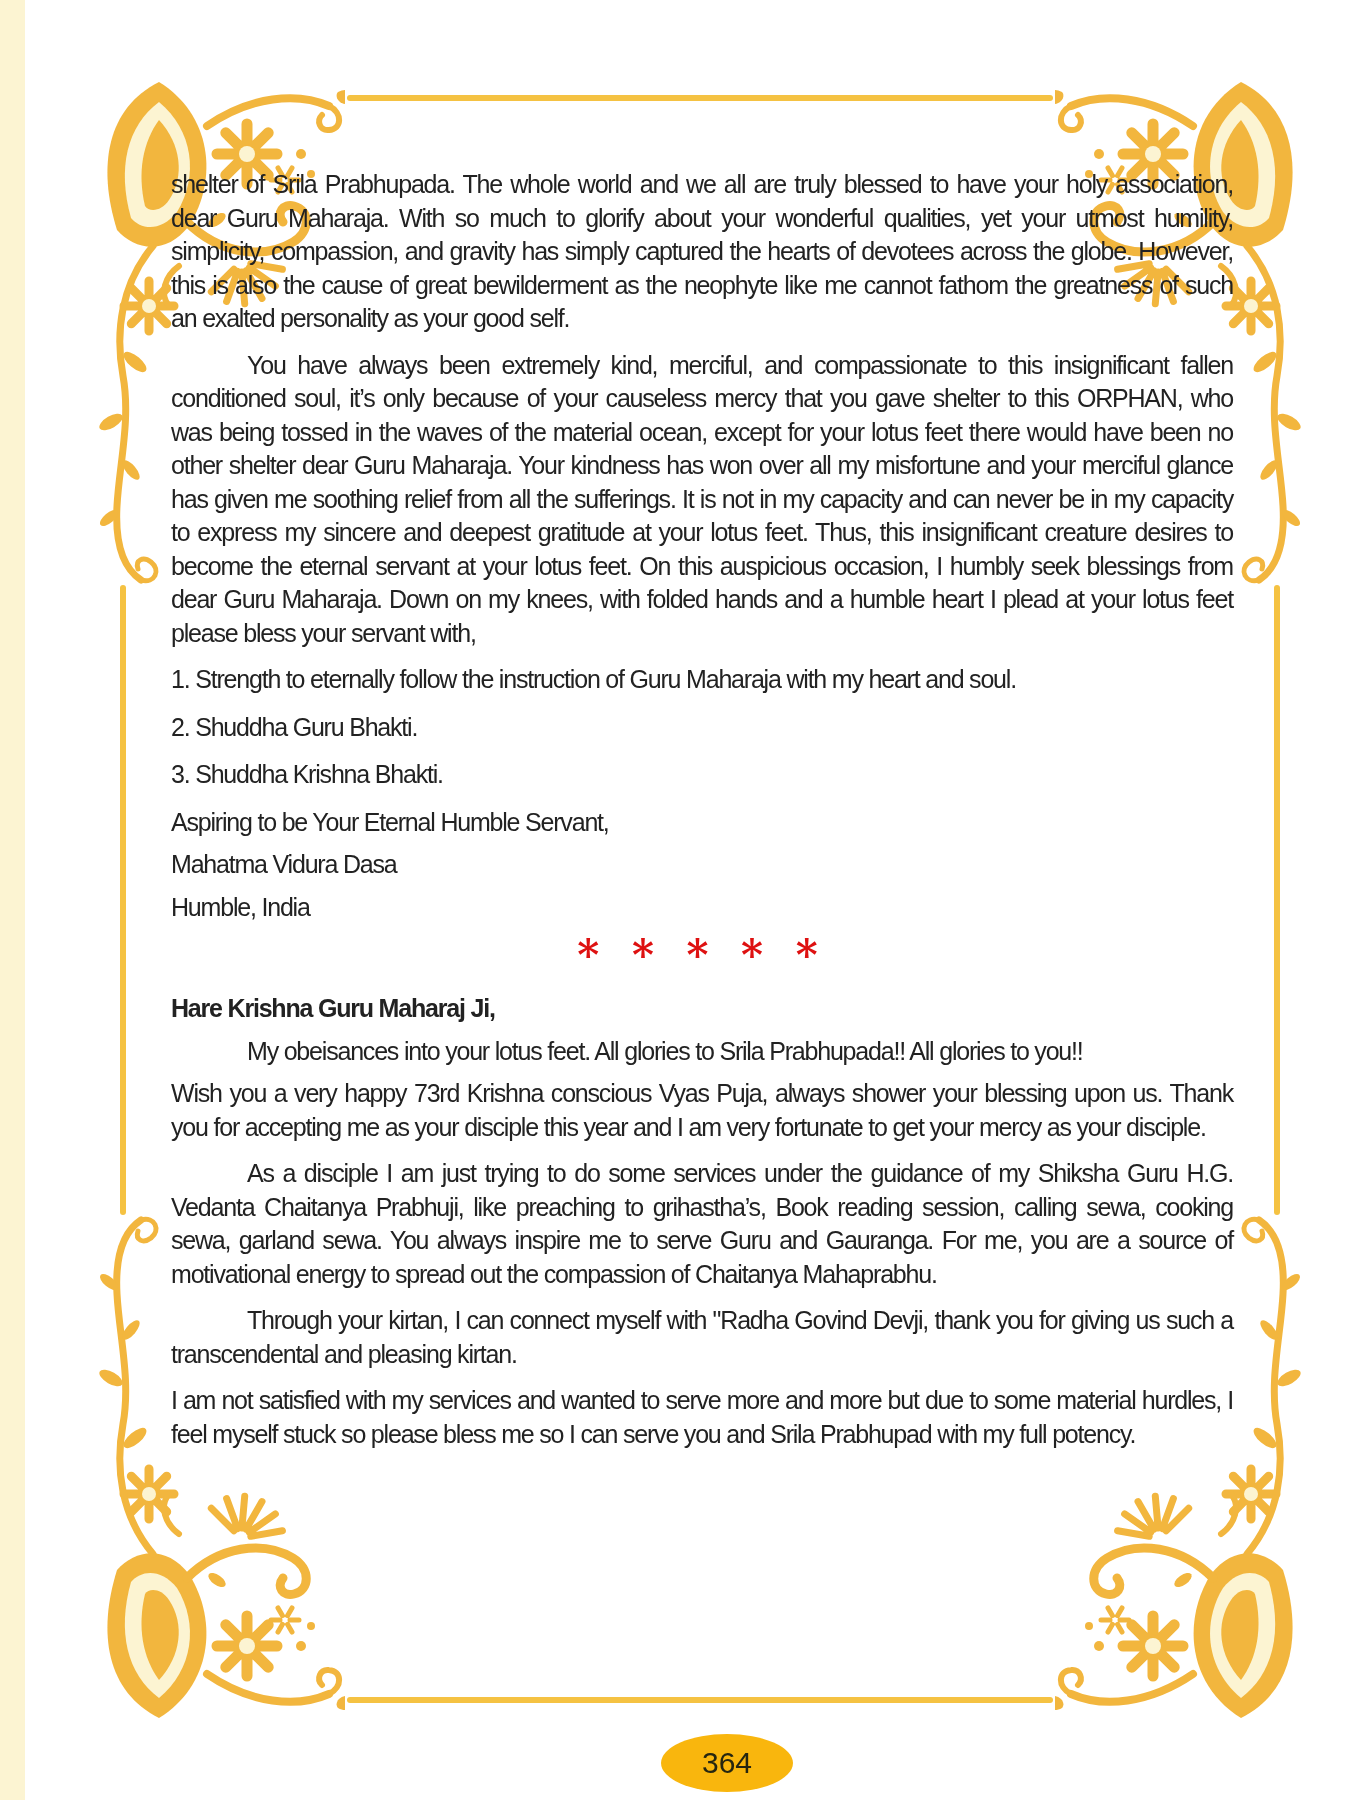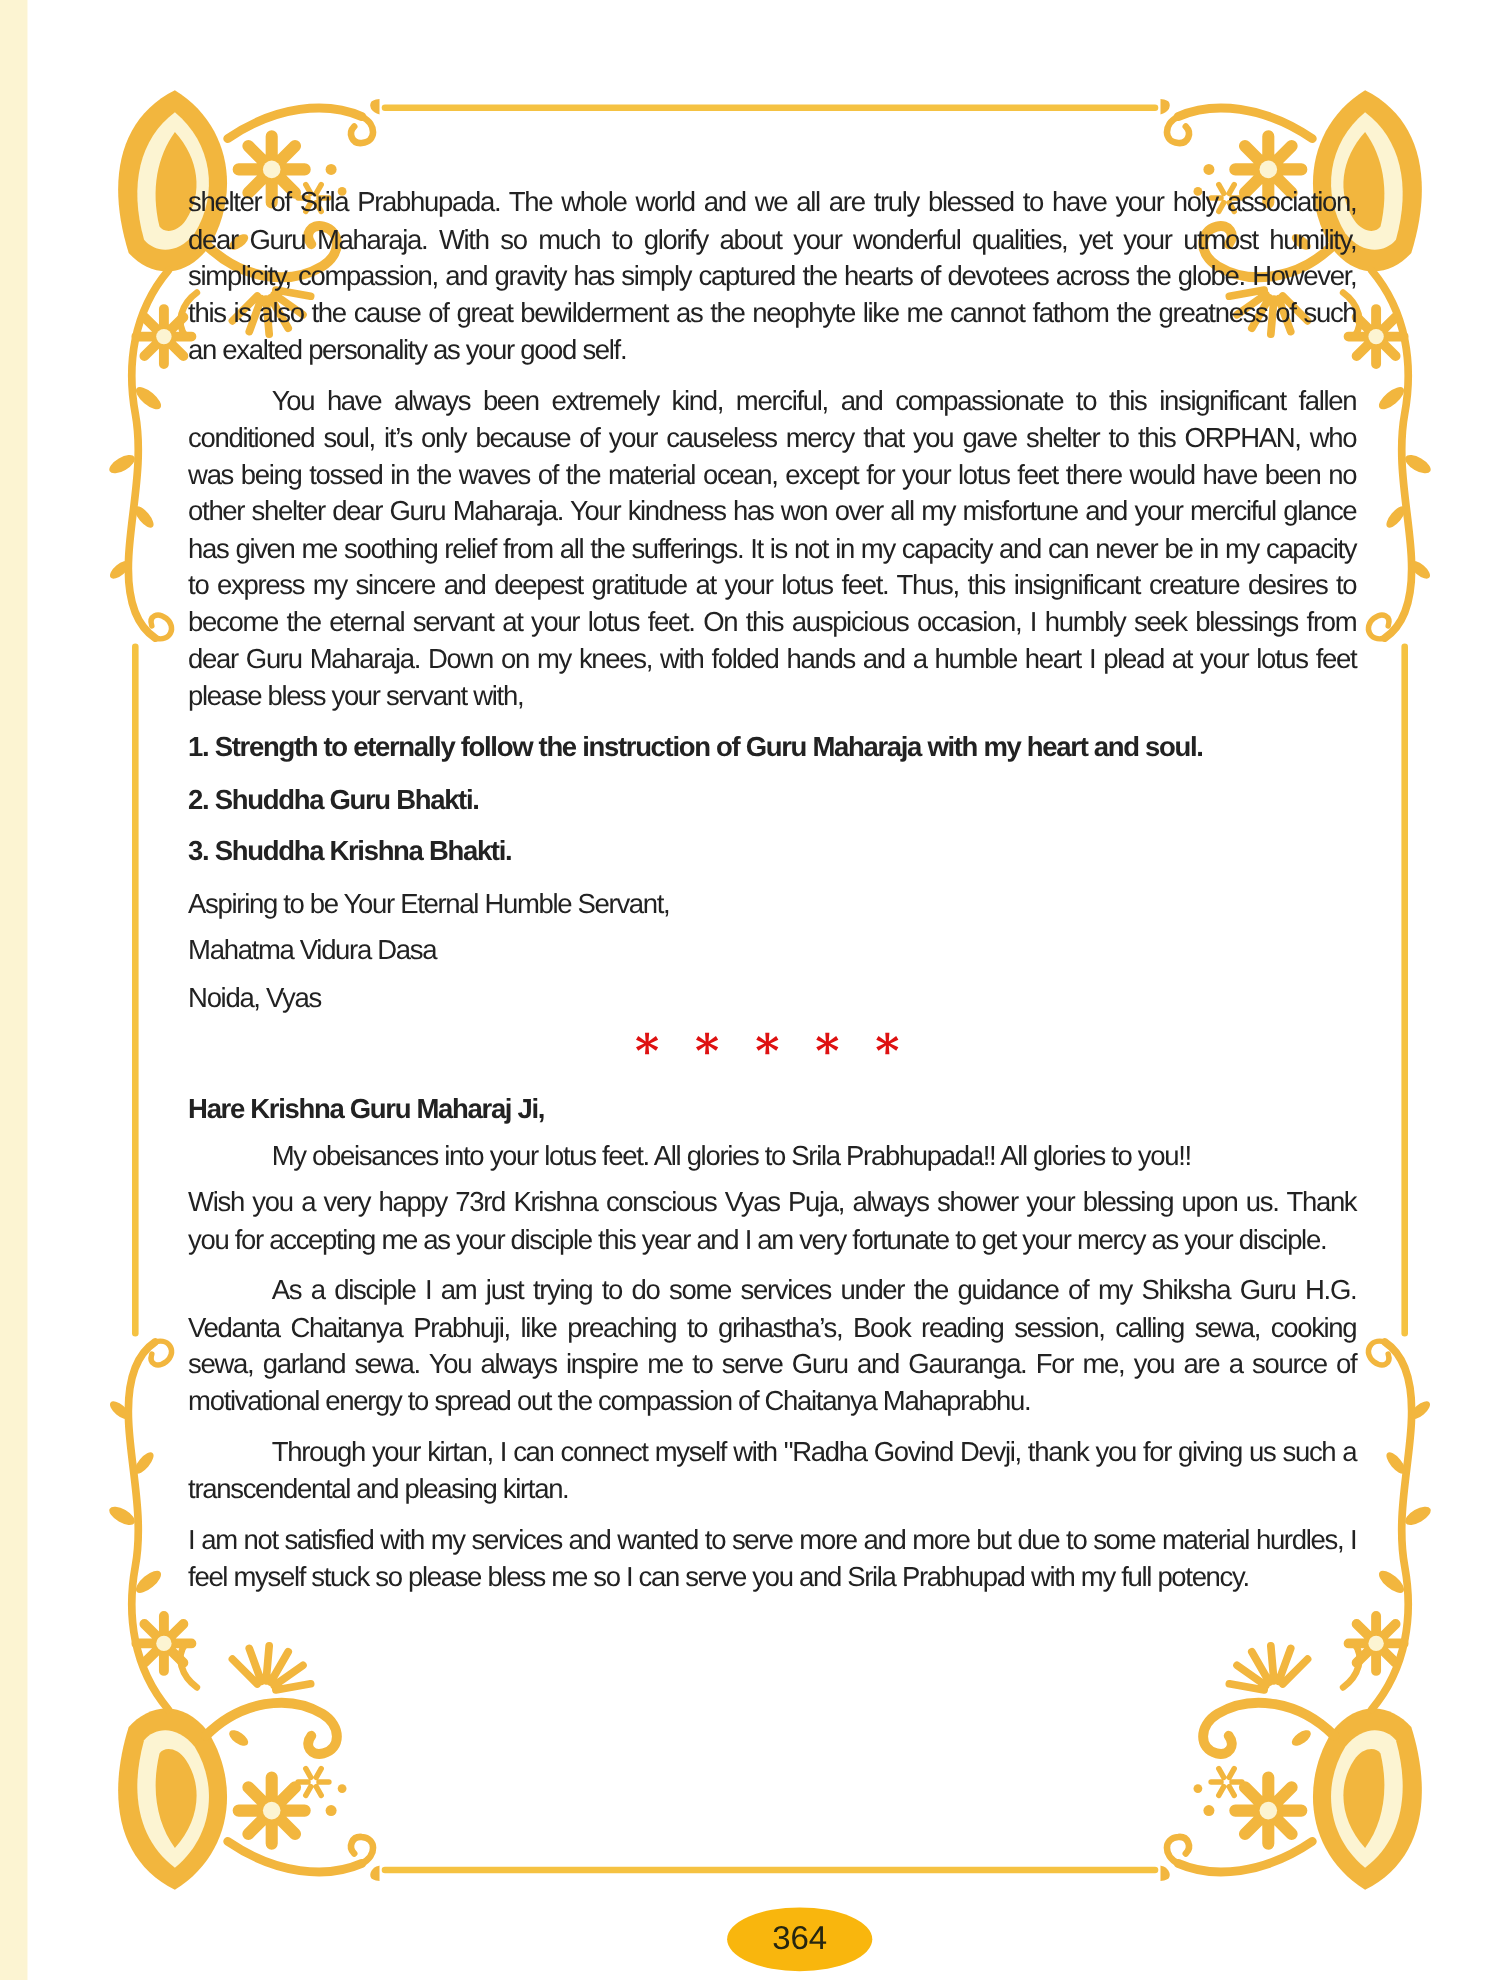--- a/index.html
+++ b/index.html
@@ -28,21 +28,21 @@
   
   .content {
     position:absolute; left:146px; top:168px; width:1062px;
     color:#222222;
     font-size:25px; line-height:33.5px; letter-spacing:-1.2px;
     z-index:3;
   }
   .content p { margin:0 0 13px 0; }
   .justify { text-align:justify; }
   .indent  { text-indent:76px; }
-  .item    { margin-bottom:14px !important;font-weight:bold; }
+  .item    { margin-bottom:14px !important; }
   .sig     { margin-bottom:9px !important; }
   .gap-top { margin-top:36px; }
   .after-sep { margin-top:64px;font-weight:bold; }
   .separator {
     text-align:center;
     color:#DE1111;
     font-family:"DejaVu Serif", serif;
     font-weight:bold;
     font-size:42px; line-height:46px;
     letter-spacing:9px;
@@ -124,21 +124,21 @@
     </svg>
 
   <div class="content">
     <p class="justify">shelter of Srila Prabhupada. The whole world and we all are truly blessed to have your holy association, dear Guru Maharaja. With so much to glorify about your wonderful qualities, yet your utmost humility, simplicity, compassion, and gravity has simply captured the hearts of devotees across the globe. However, this is also the cause of great bewilderment as the neophyte like me cannot fathom the greatness of such an exalted personality as your good self.</p>
     <p class="justify indent">You have always been extremely kind, merciful, and compassionate to this insignificant fallen conditioned soul, it’s only because of your causeless mercy that you gave shelter to this ORPHAN, who was being tossed in the waves of the material ocean, except for your lotus feet there would have been no other shelter dear Guru Maharaja. Your kindness has won over all my misfortune and your merciful glance has given me soothing relief from all the sufferings. It is not in my capacity and can never be in my capacity to express my sincere and deepest gratitude at your lotus feet. Thus, this insignificant creature desires to become the eternal servant at your lotus feet. On this auspicious occasion, I humbly seek blessings from dear Guru Maharaja. Down on my knees, with folded hands and a humble heart I plead at your lotus feet please bless your servant with,</p>
     <p class="item">1. Strength to eternally follow the instruction of Guru Maharaja with my heart and soul.</p>
     <p class="item">2. Shuddha Guru Bhakti.</p>
     <p class="item">3. Shuddha Krishna Bhakti.</p>
     <p class="sig gap-top">Aspiring to be Your Eternal Humble Servant,</p>
     <p class="sig">Mahatma Vidura Dasa</p>
-    <p class="sig">Noida, Vyas</p>
+    <p class="sig">Humble, India</p>
 
     <p class="separator">* * * * *</p>
 
     <p class="sig after-sep">Hare Krishna Guru Maharaj Ji,</p>
     <p class="sig indent">My obeisances into your lotus feet. All glories to Srila Prabhupada!! All glories to you!!</p>
     <p class="justify">Wish you a very happy 73rd Krishna conscious Vyas Puja, always shower your blessing upon us. Thank you for accepting me as your disciple this year and I am very fortunate to get your mercy as your disciple.</p>
     <p class="justify indent">As a disciple I am just trying to do some services under the guidance of my Shiksha Guru H.G. Vedanta Chaitanya Prabhuji, like preaching to grihastha’s, Book reading session, calling sewa, cooking sewa, garland sewa. You always inspire me to serve Guru and Gauranga. For me, you are a source of motivational energy to spread out the compassion of Chaitanya Mahaprabhu.</p>
     <p class="justify indent">Through your kirtan, I can connect myself with "Radha Govind Devji, thank you for giving us such a transcendental and pleasing kirtan.</p>
     <p class="justify">I am not satisfied with my services and wanted to serve more and more but due to some material hurdles, I feel myself stuck so please bless me so I can serve you and Srila Prabhupad with my full potency.</p>
   </div>

